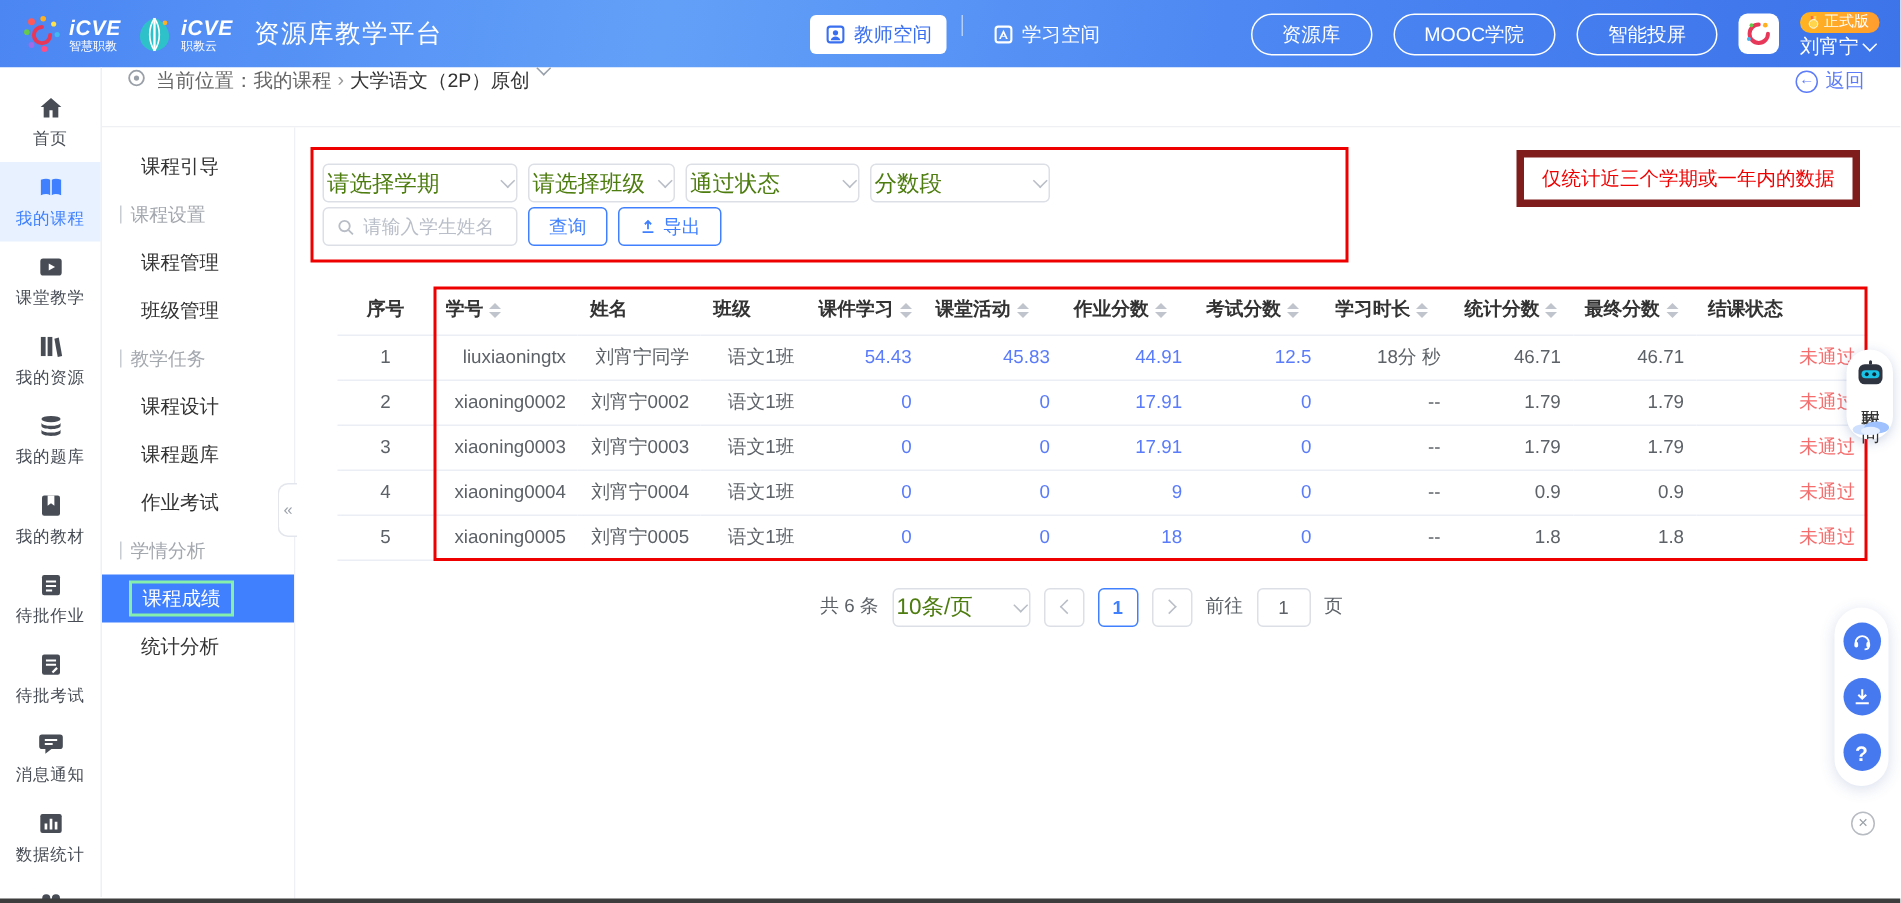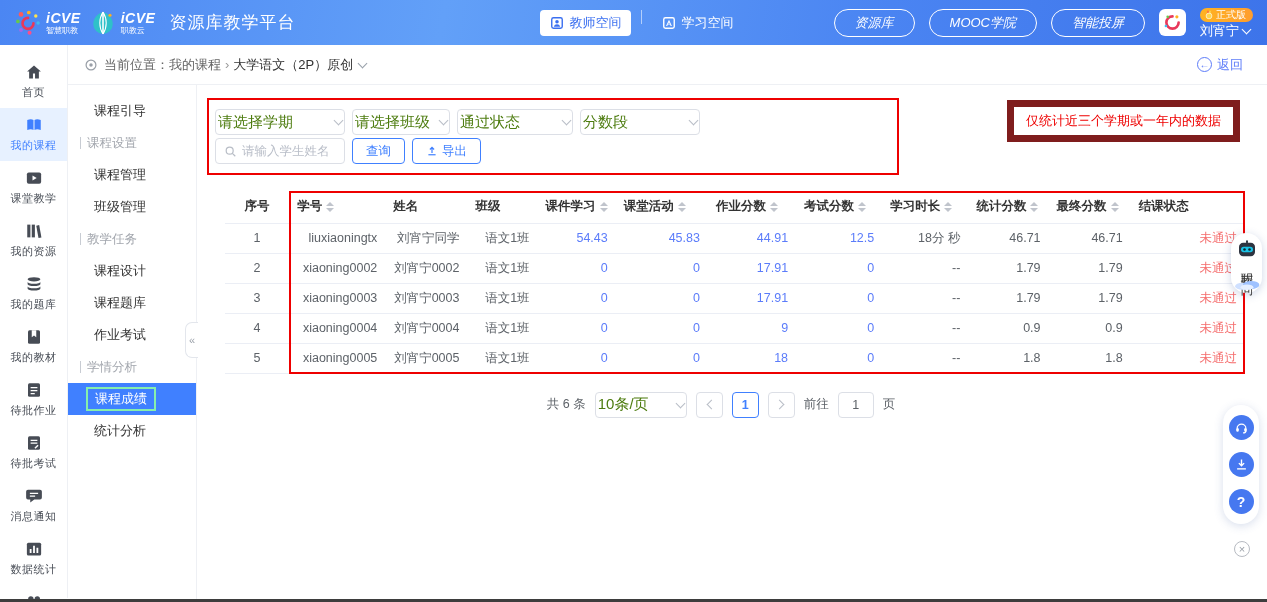--- a/index.html
+++ b/index.html
@@ -17,32 +17,32 @@
   .logo-txt { display:flex; flex-direction:column; line-height:1; }
   .logo-txt b { font-size:14px; font-style:italic; letter-spacing:.5px; }
   .logo-txt span { font-size:8px; margin-top:2px; }
   .platform-title { font-size:17px; margin-left:6px; letter-spacing:1px; }
   .spaces { display:flex; gap:10px; margin-left:245px; }
   .space { display:flex; align-items:center; gap:5px; font-size:13px; padding:4px 10px; border-radius:4px; cursor:pointer; }
   .space svg { width:14px; height:14px; }
   .space.active { background:#fff; color:#3a6ff0; }
   .space-sep { width:1px; height:14px; background:rgba(255,255,255,.55); }
   .top-right { margin-left:auto; display:flex; align-items:center; gap:14px; }
-  .pill { border:1px solid #fff; border-radius:15px; padding:4px 20px; font-size:13px; cursor:pointer; white-space:nowrap;font-style:italic; }
+  .pill { border:1px solid #fff; border-radius:15px; padding:4px 20px; font-size:13px; cursor:pointer; white-space:nowrap; }
   .avatar { width:27px; height:27px; background:#fff; border-radius:6px; display:flex; align-items:center; justify-content:center; }
   .avatar svg { width:21px; height:21px; }
   .user-col { display:flex; flex-direction:column; align-items:flex-start; gap:2px; line-height:1; }
   .ver-badge { background:linear-gradient(90deg,#ffb321,#ff9d2e); color:#fff; font-size:10px; border-radius:9px; padding:2px 7px 2px 4px; display:flex; align-items:center; gap:2px; }
   .ver-badge svg { width:10px; height:10px; }
   .uname { font-size:13px; display:flex; align-items:center; gap:4px; }
   .chev { width:7px; height:7px; border-right:1.4px solid currentColor; border-bottom:1.4px solid currentColor; transform:rotate(45deg); display:inline-block; margin-top:-3px; }
 
   
   .crumbbar { position:absolute; left:68px; top:45px; right:0; height:40px; background:#fff;
-    border-bottom:1px solid #eef0f4; display:flex; align-items:center; padding:0 24px 0 16px; font-size:13px; color:#666; }
+    border-bottom:1px solid #eef0f4; display:flex; align-items:flex-start; padding:0 24px 0 16px; font-size:13px; color:#666; }
   .crumbbar svg.pin { width:14px; height:14px; margin-right:6px; }
   .crumb-current { color:#333; }
   .crumb-sep { margin:0 4px; color:#999; }
   .crumb-caret { margin-left:6px; border-color:#98a0aa; }
   .back-link { margin-left:auto; color:#5d7cf9; display:flex; align-items:center; gap:5px; cursor:pointer; }
   .back-circle { width:15px; height:15px; border:1px solid #5d7cf9; border-radius:50%; font-size:10px; display:flex; align-items:center; justify-content:center; line-height:1; }
 
   
   .sidebar { position:absolute; left:0; top:45px; width:68px; bottom:4px; background:#fff; border-right:1px solid #eef0f4; display:flex; flex-direction:column; padding-top:10px; }
   .sb-item { display:flex; flex-direction:column; align-items:center; gap:4px; padding:8px 0; cursor:pointer; color:#474c55; }
@@ -63,21 +63,21 @@
   
   .content { position:absolute; left:197px; top:85px; right:0; bottom:3px; background:#fff; overflow:hidden; }
   .filterbox { margin:13px 0 0 10px; width:692px; border:2px solid #ee0000; padding:6px 0 6px 6px; }
   .filter-row { display:flex; align-items:center; gap:7px; margin:3px 0; }
   .sel { height:26px; border:1px solid #dcdfe6; border-radius:4px; background:#fff; display:flex; align-items:center; justify-content:space-between; padding:0 2px; font-size:15px; color:#4d7c0f; cursor:pointer; }
   .sel .chev { border-color:#b8bdc6; }
   .inp { height:26px; border:1px solid #dcdfe6; border-radius:4px; background:#fff; display:flex; align-items:center; gap:5px; padding:0 8px; width:130px; }
   .inp input { border:none; outline:none; width:100%; font-size:12.5px; color:#333; font-family:inherit; }
   .inp input::placeholder { color:#b9bec8; }
   .btn { height:26px; border:1px solid #4080ff; color:#4080ff; background:#fff; border-radius:4px; font-size:12.5px; padding:0 13px; display:flex; align-items:center; gap:4px; cursor:pointer; font-family:inherit; }
-  .notice { position:absolute; top:15px; right:27px; border:7px solid #7f1d1d; color:#ee0000; font-size:13px; padding:5px 12px; }
+  .notice { position:absolute; top:15px; right:27px; border:5px solid #7f1d1d; color:#ee0000; font-size:13px; padding:5px 12px; }
 
   .tablewrap { position:relative; margin:16px 22px 0 28px; }
   table.grades { width:100%; border-collapse:collapse; table-layout:fixed; font-size:12.5px; }
   table.grades th { height:32px; font-weight:bold; color:#333; text-align:left; padding:0 8px; border-bottom:1px solid #ebeef5; white-space:nowrap; }
   table.grades td { height:30px; color:#5d6268; padding:0 8px; border-bottom:1px solid #ebeef5; white-space:nowrap; overflow:hidden;text-align:right; }
   table.grades .c-center { text-align:center; }
   table.grades td.c-blue { color:#5b7cfa; cursor:pointer; }
   table.grades td.c-fail { color:#f56c6c; }
   .sorters { display:inline-flex; flex-direction:column; margin-left:4px; vertical-align:middle; gap:2px; }
   .sorters i { width:0; height:0; border-left:4px solid transparent; border-right:4px solid transparent; display:block; }

